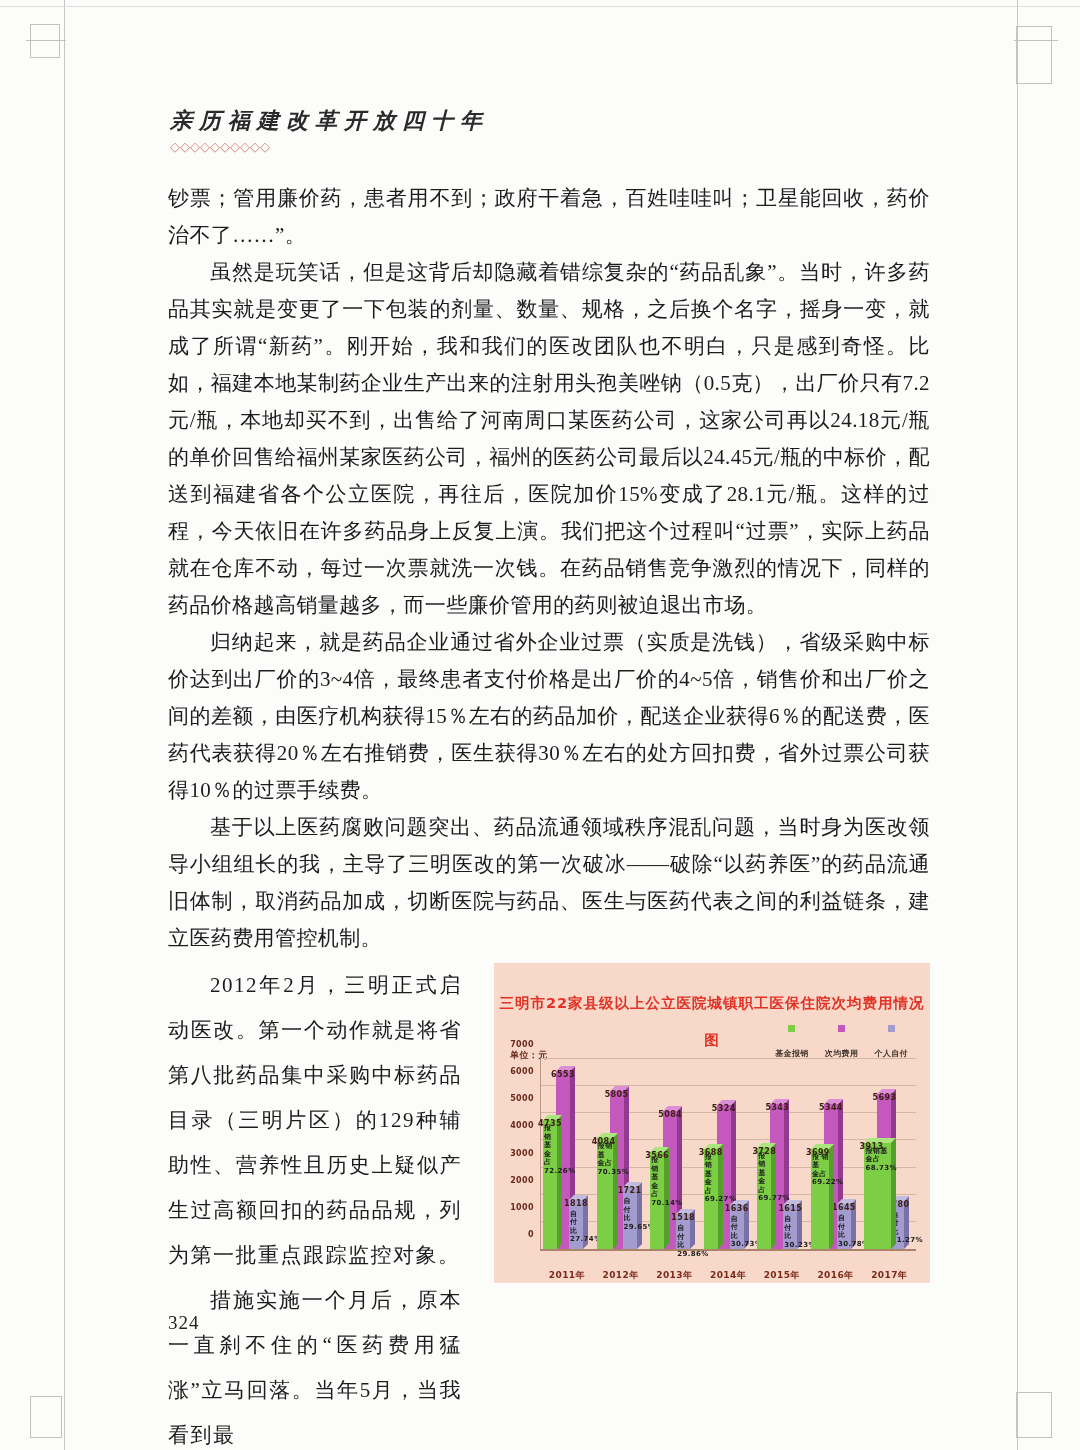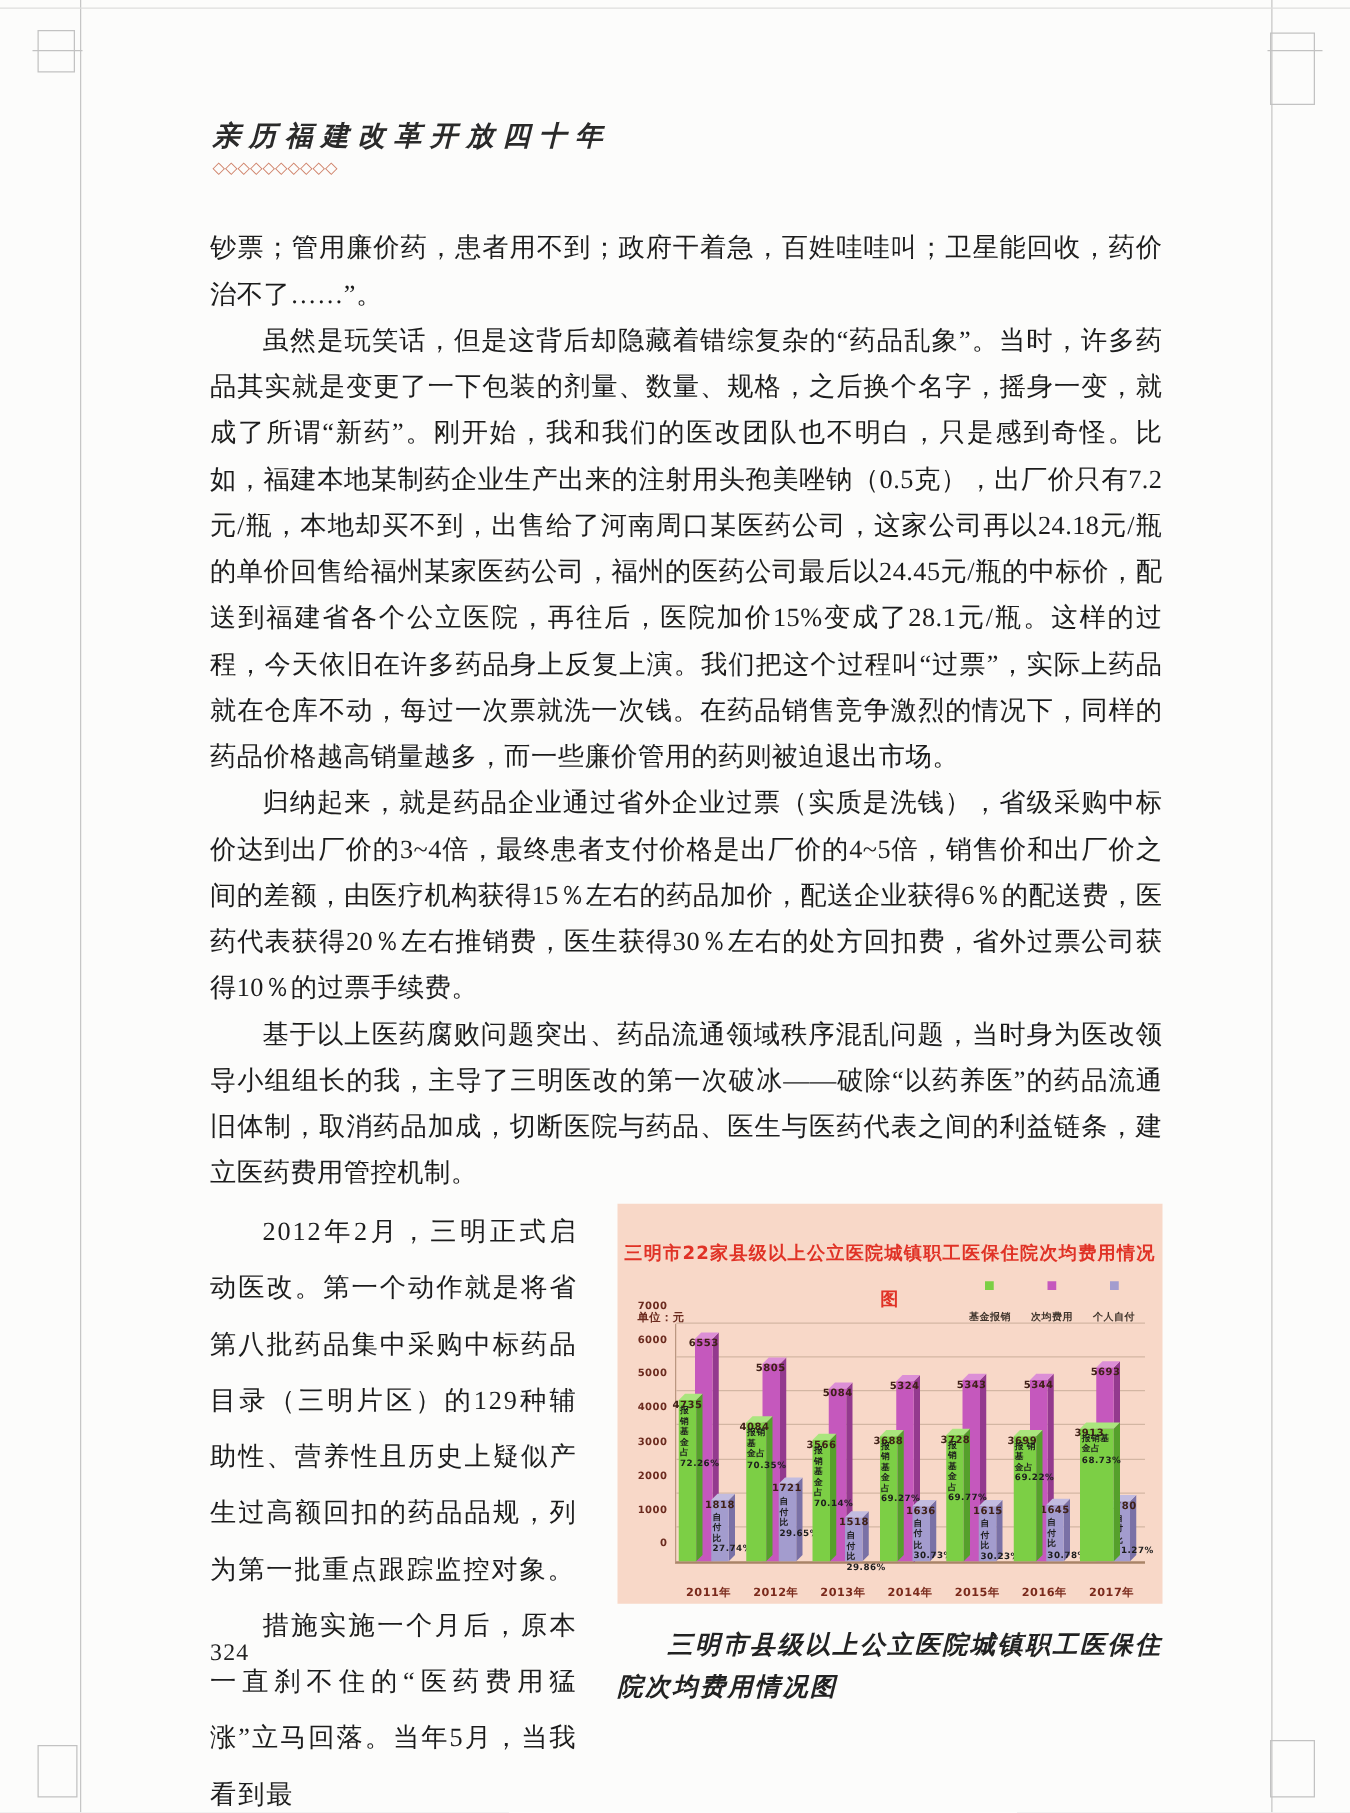--- a/index.html
+++ b/index.html
@@ -13,21 +13,21 @@
     color:#1c1c1c;
   }
   
   .edge{position:absolute;background:#c6c6c6;}
   .edge.left{left:64px;top:0;width:1px;height:100%;}
   .edge.right{right:62px;top:0;width:1px;height:100%;}
   .edge.top{left:0;top:6px;width:100%;height:1px;background:#dddddd;}
   .mark{position:absolute;border:1px solid #c2c2c2;background:transparent;}
   .mark-line{position:absolute;background:#c2c2c2;}
   
-  .header{position:absolute;left:170px;top:94px;}
+  .header{position:absolute;left:170px;top:106px;}
   .header-title{
     font-size:22px;font-weight:bold;font-style:italic;
     letter-spacing:7px;color:#2a2a2a;
   }
   .header-diamonds{
     margin-top:3px;font-size:13px;letter-spacing:0px;
     color:#cf8168;font-family:"DejaVu Sans",sans-serif;
   }
   
   .body-text{
@@ -364,19 +364,18 @@
                 <div class="x-label">2012年</div>
                 <div class="x-label">2013年</div>
                 <div class="x-label">2014年</div>
                 <div class="x-label">2015年</div>
                 <div class="x-label">2016年</div>
                 <div class="x-label">2017年</div>
               </div>
           </div>
         </div>
 
-        <div class="chart-caption">三明市县级以上公立医院城镇职工医保住院次均费用情况图</div>
       </div>
     </div>
   </div>
 
   <div class="page-number">324</div>
 </div>
 
 </body></html>

